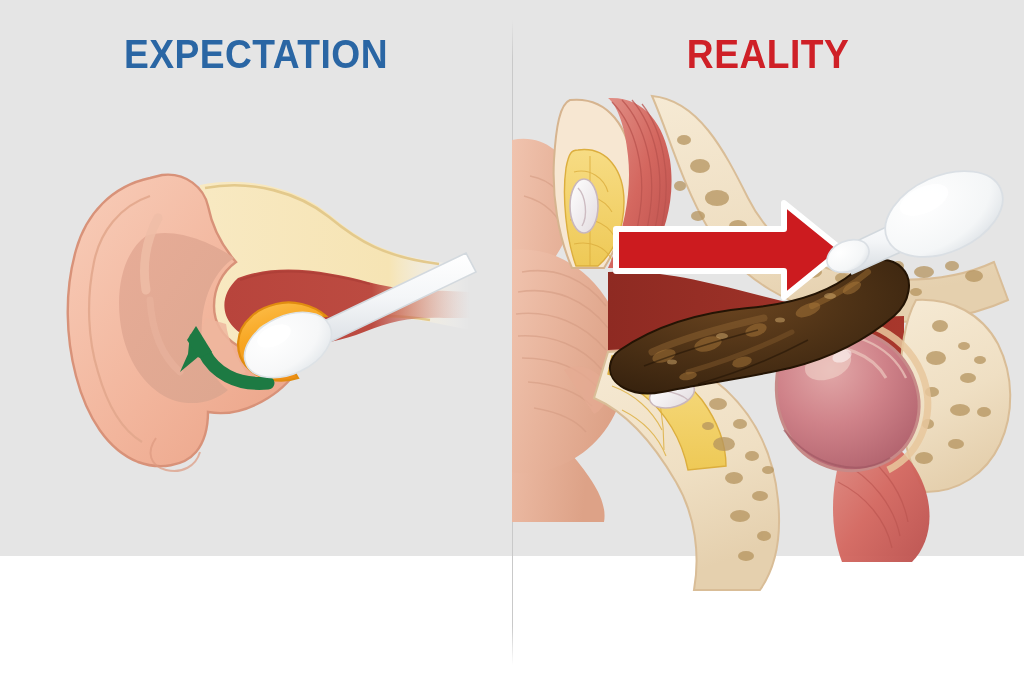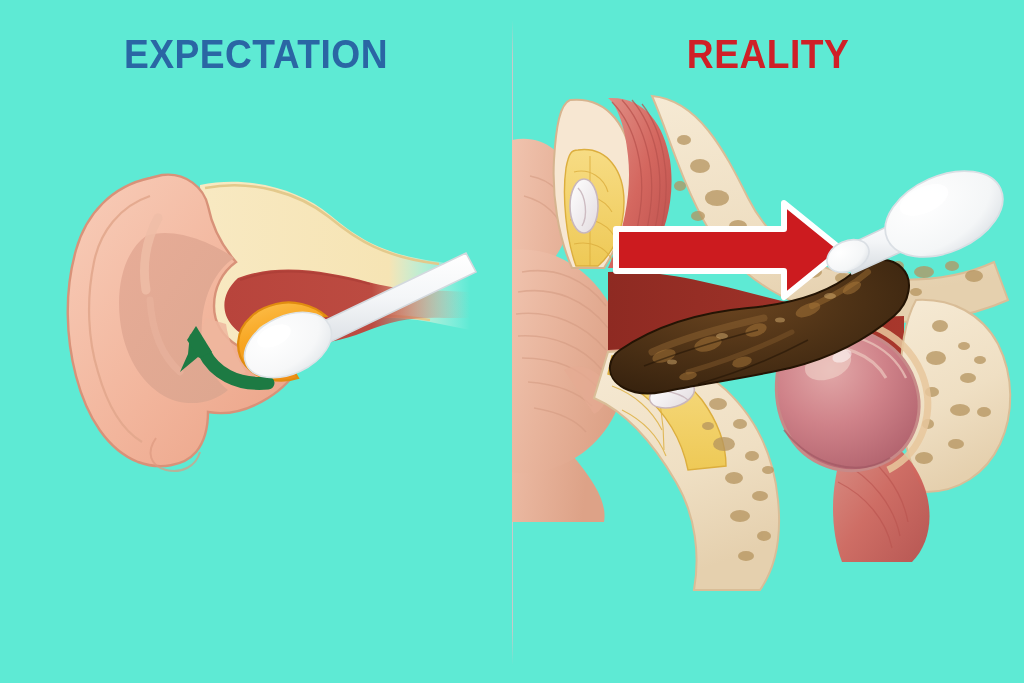--- a/index.html
+++ b/index.html
@@ -1,18 +1,18 @@
 <!DOCTYPE html>
 <html><head>
 <meta charset="utf-8">
 <style>
   html,body{margin:0;padding:0;background:#ffffff;}
   body{width:1024px;height:683px;overflow:hidden;
        font-family:"Liberation Sans",sans-serif;}
-  .stage{position:relative;width:1024px;height:683px;background:#5eead4;}
+  .stage{position:relative;width:1024px;height:556px;background:#e5e5e5;}
 
   
   .divider{position:absolute;left:512px;top:20px;width:1px;height:645px;
            background:linear-gradient(to bottom,rgba(170,170,170,0),#c9c9c9 6%,#c9c9c9 94%,rgba(170,170,170,0));}
 
   
   .title{position:absolute;font-weight:bold;letter-spacing:.5px;white-space:nowrap;}
   #t-exp{left:0;top:32px;width:512px;text-align:center;font-size:40px;color:#2a66a4;
          transform:scaleX(.93);}
   #t-real{left:512px;top:32px;width:512px;text-align:center;font-size:40px;color:#cf2027;

